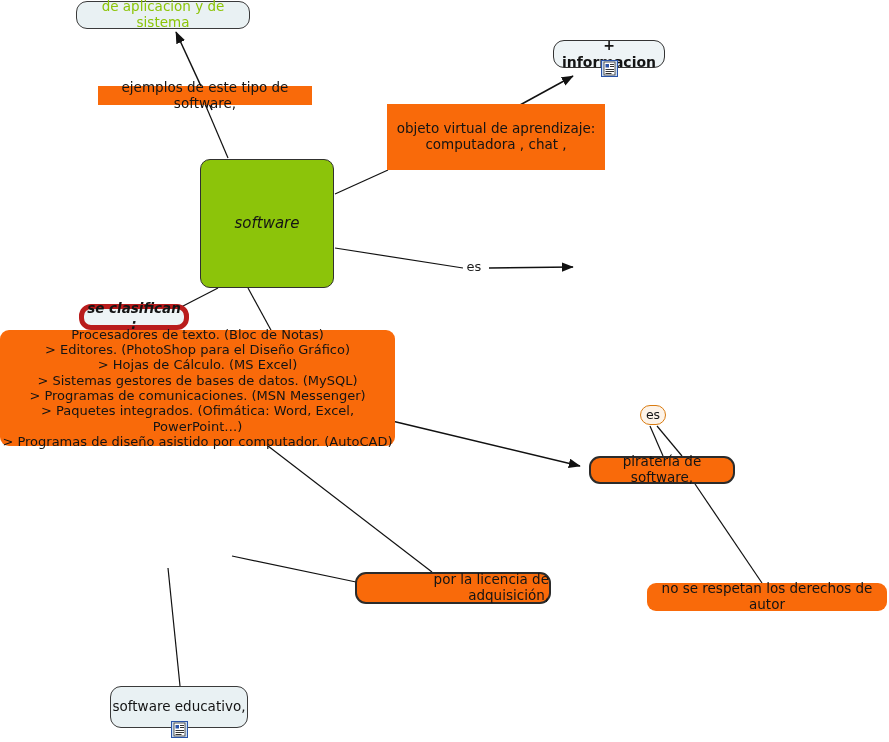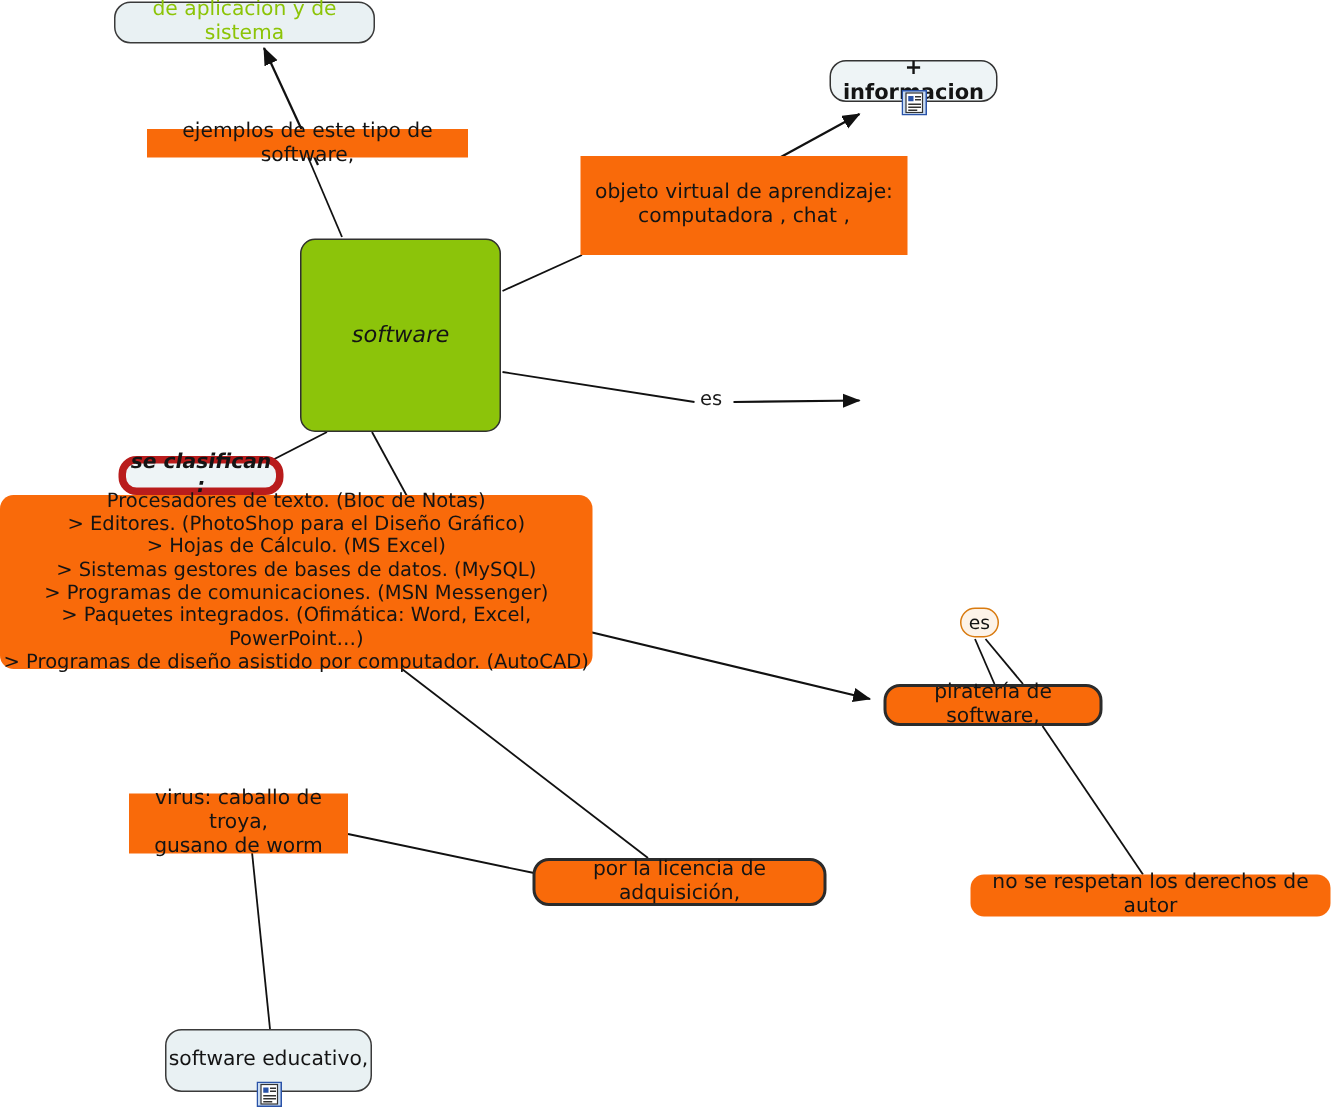--- a/index.html
+++ b/index.html
@@ -193,24 +193,22 @@
 &gt; Programas de comunicaciones. (MSN Messenger)
 &gt; Paquetes integrados. (Ofimática: Word, Excel, PowerPoint…)
 &gt; Programas de diseño asistido por computador. (AutoCAD)</div>
 
   <div class="node n-espill" style="left:640px; top:405px; width:26px; height:20px;">es</div>
 
   <div class="node n-round-dark" style="left:589px; top:456px; width:146px; height:28px;">piratería de software,</div>
 
   <div class="node n-round-plain" style="left:647px; top:583px; width:240px; height:28px;">no se respetan los derechos de autor</div>
 
-  <div class="node n-flat multiline" style="left:86px; top:529px; width:146px; height:40px;">virus: caballo de troya,
-gusano de worm</div>
-
-  <div class="node n-round-dark" style="left:355px; top:572px; width:196px; height:32px;">por la licencia de adquisición,</div>
+
+  <div class="node n-round-dark" style="left:355px; top:572px; width:196px; height:32px;text-align:right;">por la licencia de adquisición,</div>
 
   <div class="node n-light" style="left:110px; top:686px; width:138px; height:42px;">software educativo,</div>
 
   <svg class="res-icon" style="left:171px; top:721px;" viewBox="0 0 17 17" xmlns="http://www.w3.org/2000/svg">
     <rect x="0.5" y="0.5" width="16" height="16" fill="#c9dcf2" stroke="#2a53a8" stroke-width="1"></rect>
     <rect x="3" y="2" width="11" height="13" fill="#ffffff" stroke="#333333" stroke-width="0.8"></rect>
     <rect x="4.5" y="4" width="3.5" height="3.5" fill="#2a53a8"></rect>
     <rect x="9" y="4" width="4" height="1" fill="#333333"></rect>
     <rect x="9" y="6" width="4" height="1" fill="#333333"></rect>
     <rect x="4.5" y="9" width="8.5" height="1" fill="#333333"></rect>

